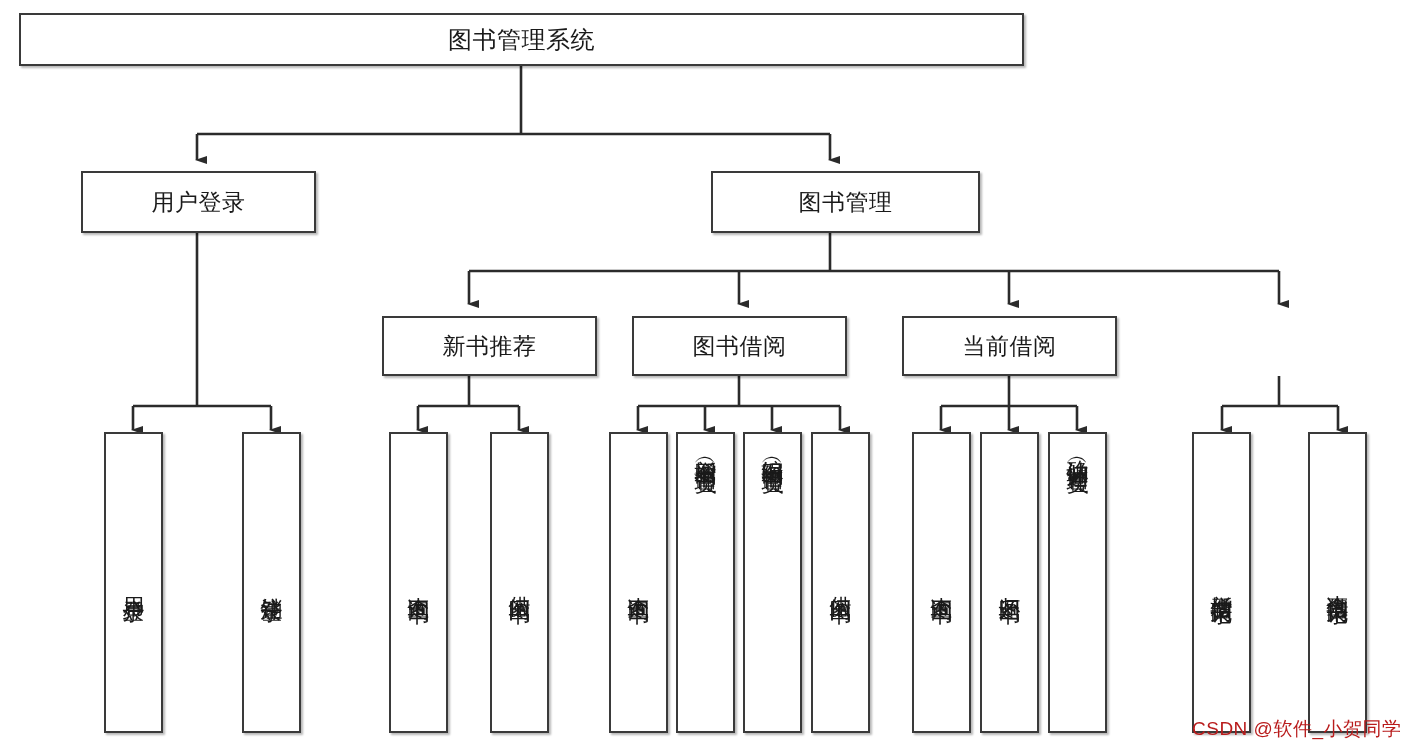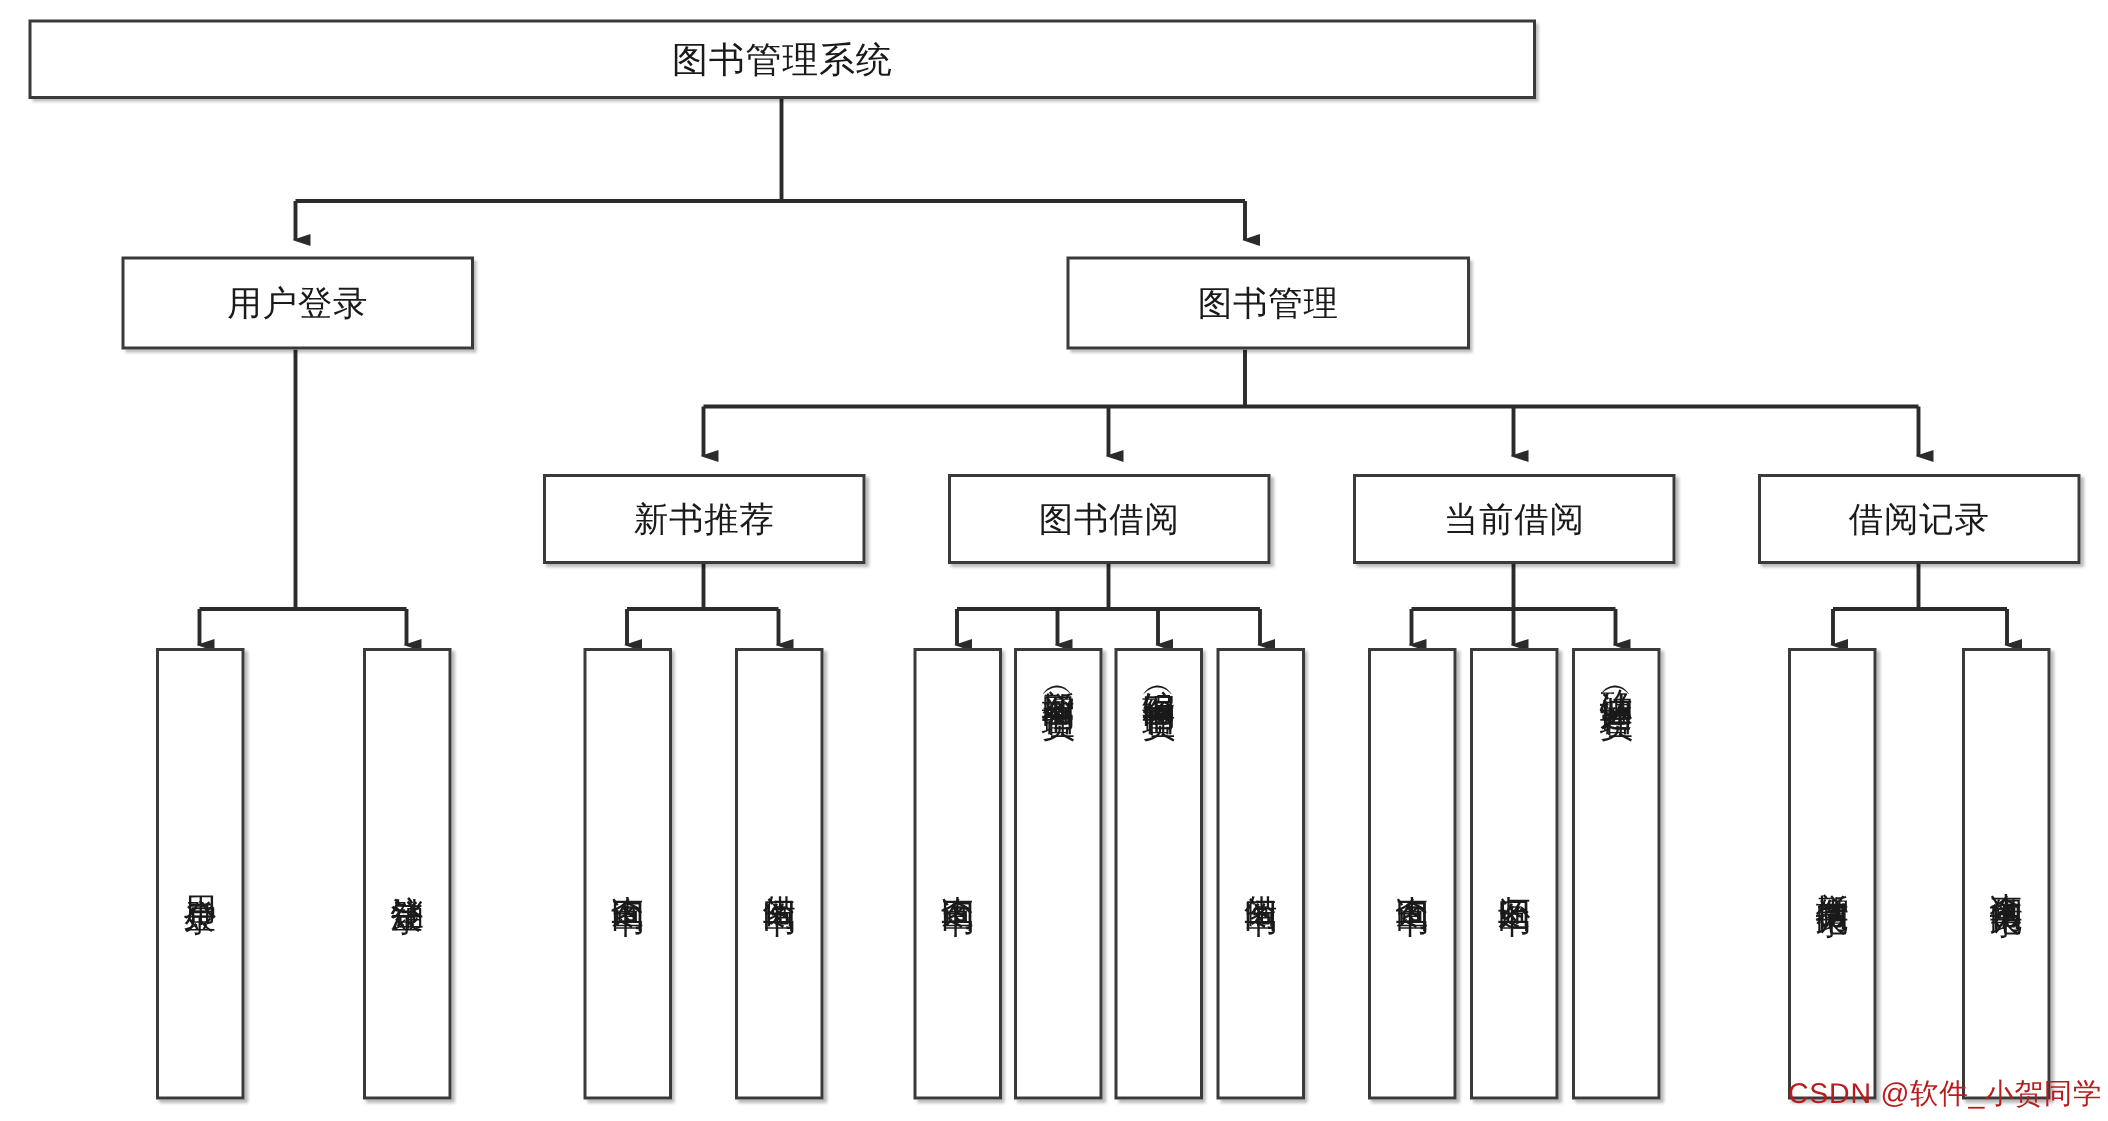--- a/index.html
+++ b/index.html
@@ -127,31 +127,28 @@
     <span>图书管理系统</span>
   </div>
 
   <div class="node horizontal" style="left:81px; top:171px; width:235px; height:62px;">
     <span>用户登录</span>
   </div>
   <div class="node horizontal" style="left:711px; top:171px; width:269px; height:62px;">
     <span>图书管理</span>
   </div>
 
-  <div class="node horizontal" style="left:362px; top:316px; width:215px; height:60px;">
+  <div class="node horizontal" style="left:382px; top:316px; width:215px; height:60px;">
     <span>新书推荐</span>
   </div>
   <div class="node horizontal" style="left:632px; top:316px; width:215px; height:60px;">
     <span>图书借阅</span>
   </div>
   <div class="node horizontal" style="left:902px; top:316px; width:215px; height:60px;">
     <span>当前借阅</span>
-  </div>
-  <div class="node horizontal" style="left:1172px; top:316px; width:215px; height:60px;">
-    <span>借阅记录</span>
   </div>
 
   <div class="node vertical centered" style="left:104px; top:432px; width:59px; height:301px;">
     <span class="vlabel">用户登录</span>
   </div>
   <div class="node vertical centered" style="left:242px; top:432px; width:59px; height:301px;">
     <span class="vlabel">注销登录</span>
   </div>
 
   <div class="node vertical centered" style="left:389px; top:432px; width:59px; height:301px;">

